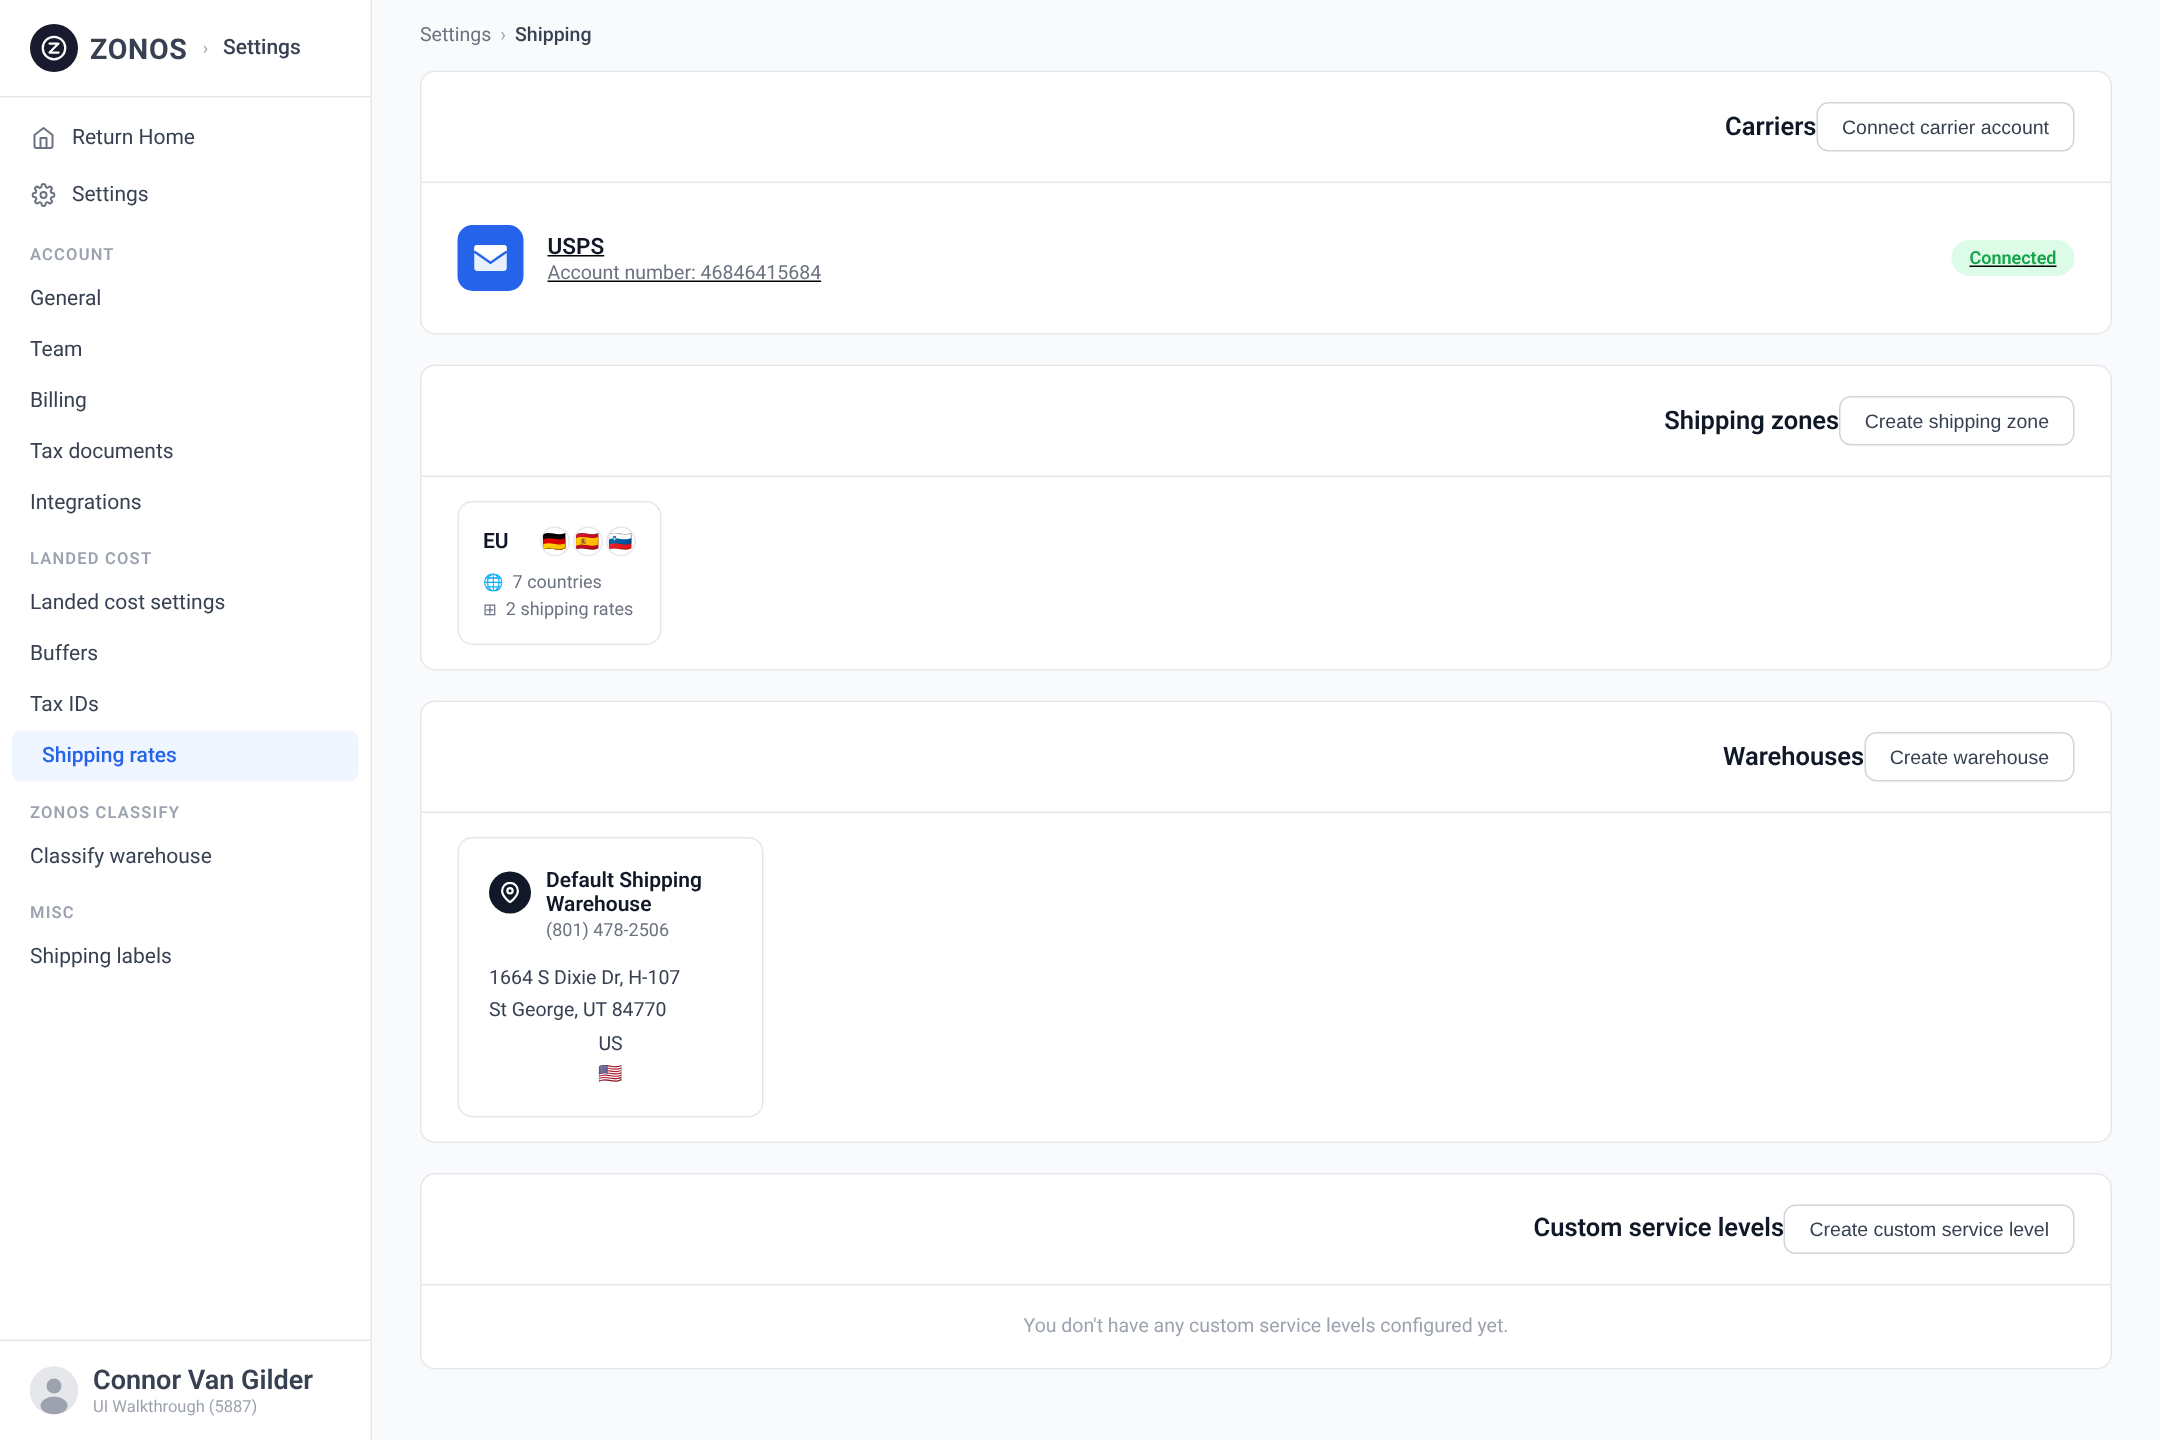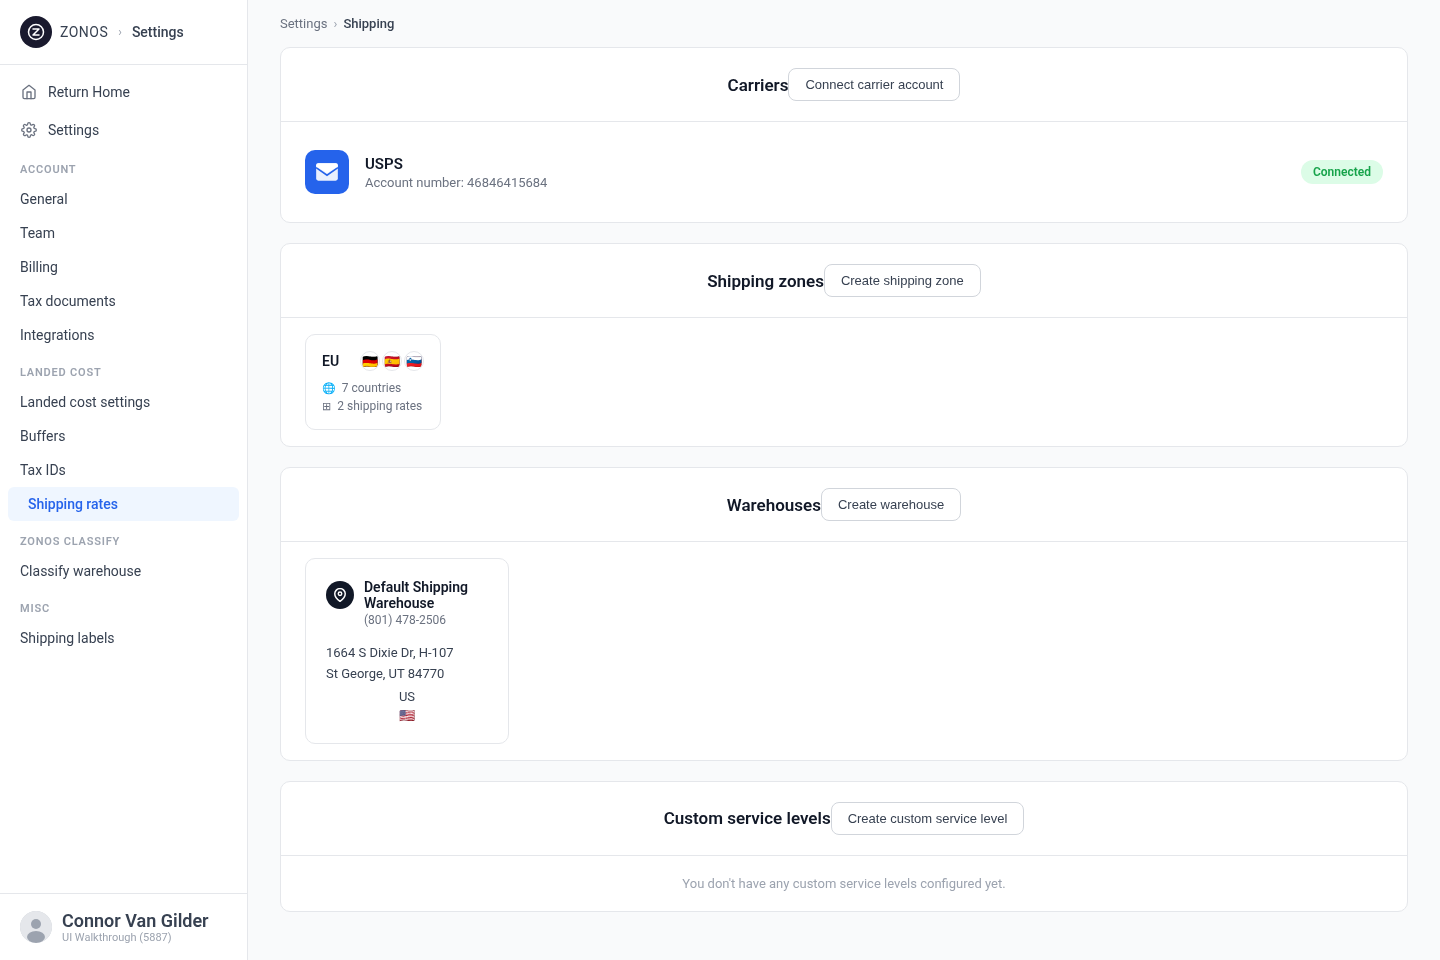--- a/index.html
+++ b/index.html
@@ -32,22 +32,22 @@
       border-radius: 50%;
       display: flex;
       align-items: center;
       justify-content: center;
       color: white;
       font-size: 11px;
       font-weight: bold;
     }
 
     .header-brand {
-      font-size: 14px;
-      font-weight: 400;
+      font-size: 19px;
+      font-weight: 700;
       color: #374151;
       letter-spacing: 0.5px;
     }
 
     .header-chevron {
       color: #9ca3af;
       font-size: 12px;
       margin: 0 2px;
     }
 
@@ -164,21 +164,21 @@
     .card {
       background: #fff;
       border: 1px solid #e5e7eb;
       border-radius: 10px;
       overflow: hidden;
     }
 
     .card-header {
       display: flex;
       align-items: center;
-      justify-content: center;
+      justify-content: flex-end;
       padding: 20px 24px;
       border-bottom: 1px solid #e5e7eb;
     }
 
     .card-title {
       font-size: 17px;
       font-weight: 600;
       color: #111827;
     }
 
@@ -195,20 +195,21 @@
     }
 
     .card-body { padding: 16px 24px; }
 
     
     .carrier-row {
       display: flex;
       align-items: center;
       gap: 16px;
       padding: 12px 0;
+      text-decoration: underline;
     }
 
     .carrier-icon {
       width: 44px;
       height: 44px;
       border-radius: 10px;
       background: #2563eb;
       display: flex;
       align-items: center;
       justify-content: center;

